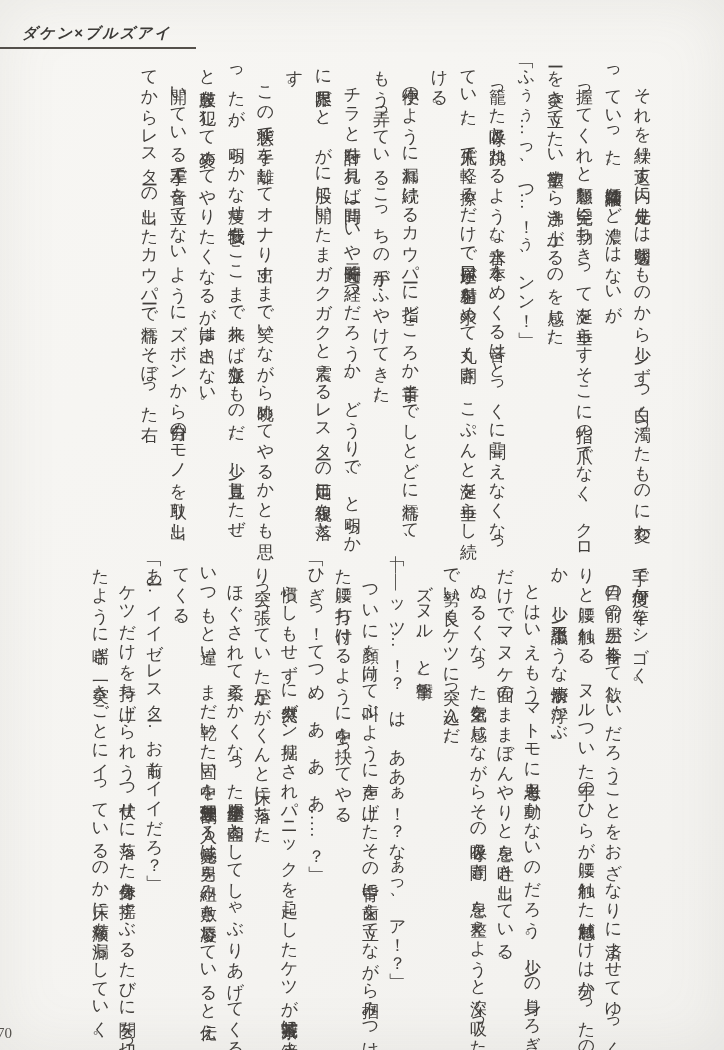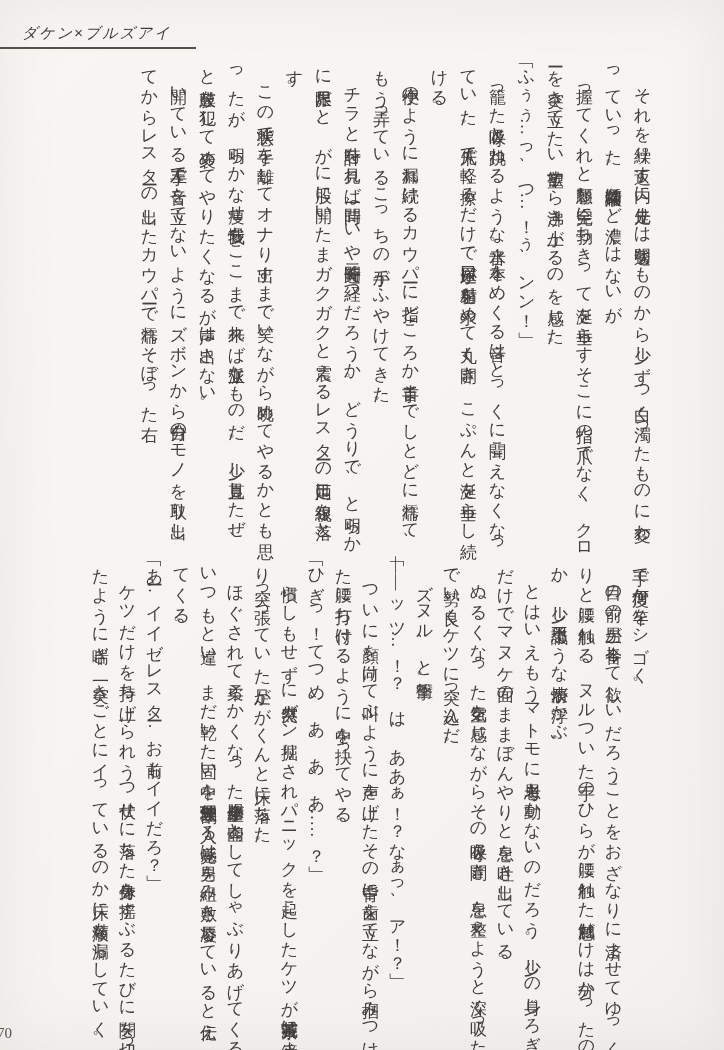--- a/index.html
+++ b/index.html
@@ -11,21 +11,21 @@
     box-shadow: inset 0 0 60px rgba(120,115,105,0.10);
     overflow: hidden;
     font-family: "Liberation Serif", "DejaVu Serif", serif;
   }
   .header {
     position: absolute;
     top: 24px;
     left: 22px;
     font-family: "Liberation Sans", "DejaVu Sans", sans-serif;
     font-style: italic;
-    font-weight: normal;
+    font-weight: bold;
     font-size: 15px;
     letter-spacing: 2px;
     color: #3c3a37;
     white-space: nowrap;
   }
   .header-rule {
     position: absolute;
     top: 47px;
     left: 0;
     width: 196px;

